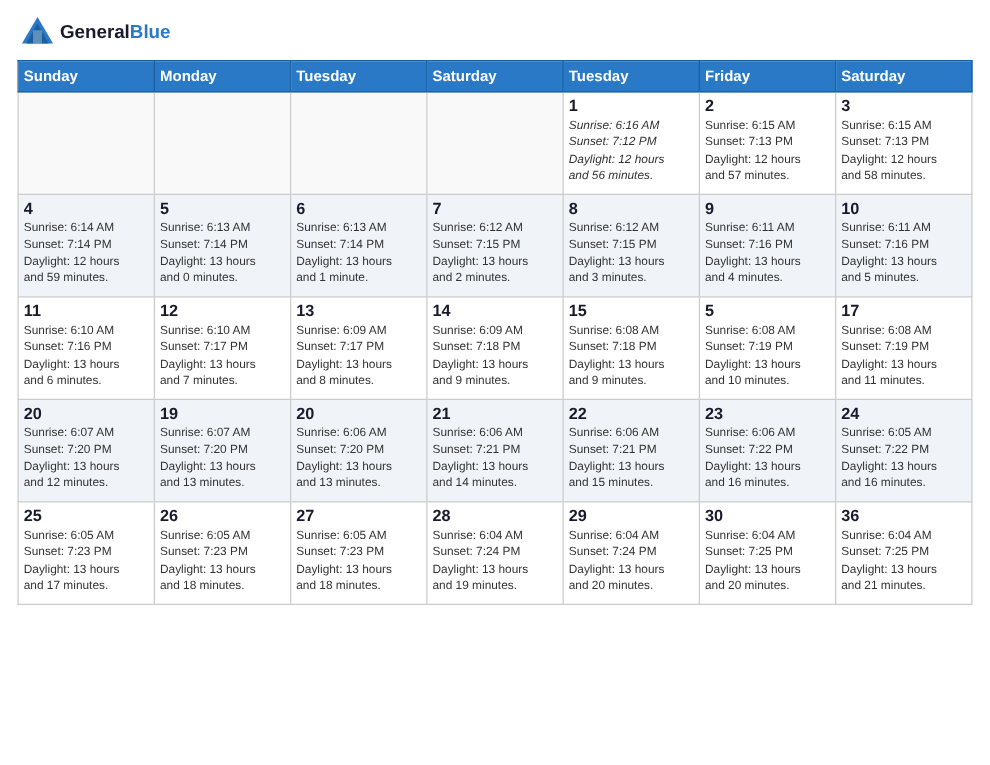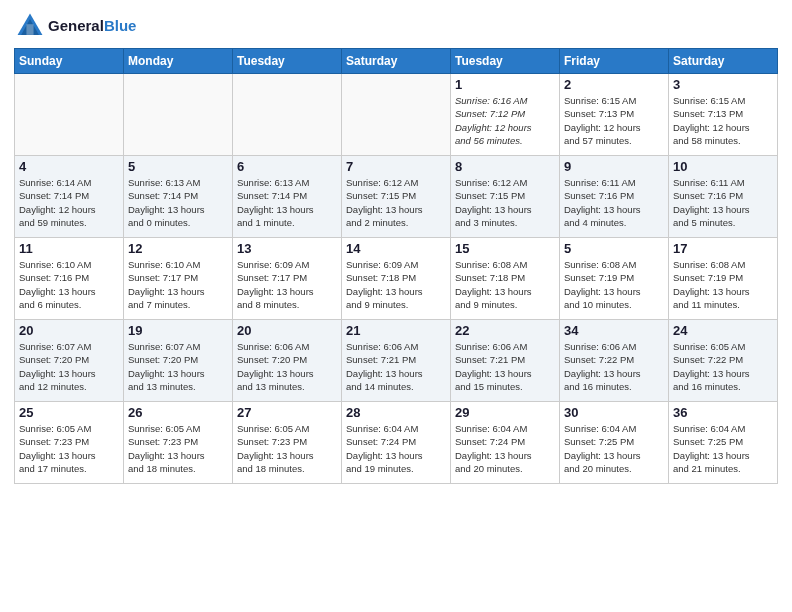--- a/index.html
+++ b/index.html
@@ -276,21 +276,21 @@
 and 14 minutes.</div>
           </td>
           <td>
             <div class="day-num">22</div>
             <div class="day-info" style="white-space: pre-line;">Sunrise: 6:06 AM
 Sunset: 7:21 PM
 Daylight: 13 hours
 and 15 minutes.</div>
           </td>
           <td>
-            <div class="day-num">34</div>
+            <div class="day-num">23</div>
             <div class="day-info" style="white-space: pre-line;">Sunrise: 6:06 AM
 Sunset: 7:22 PM
 Daylight: 13 hours
 and 16 minutes.</div>
           </td>
           <td>
             <div class="day-num">24</div>
             <div class="day-info" style="white-space: pre-line;">Sunrise: 6:05 AM
 Sunset: 7:22 PM
 Daylight: 13 hours

